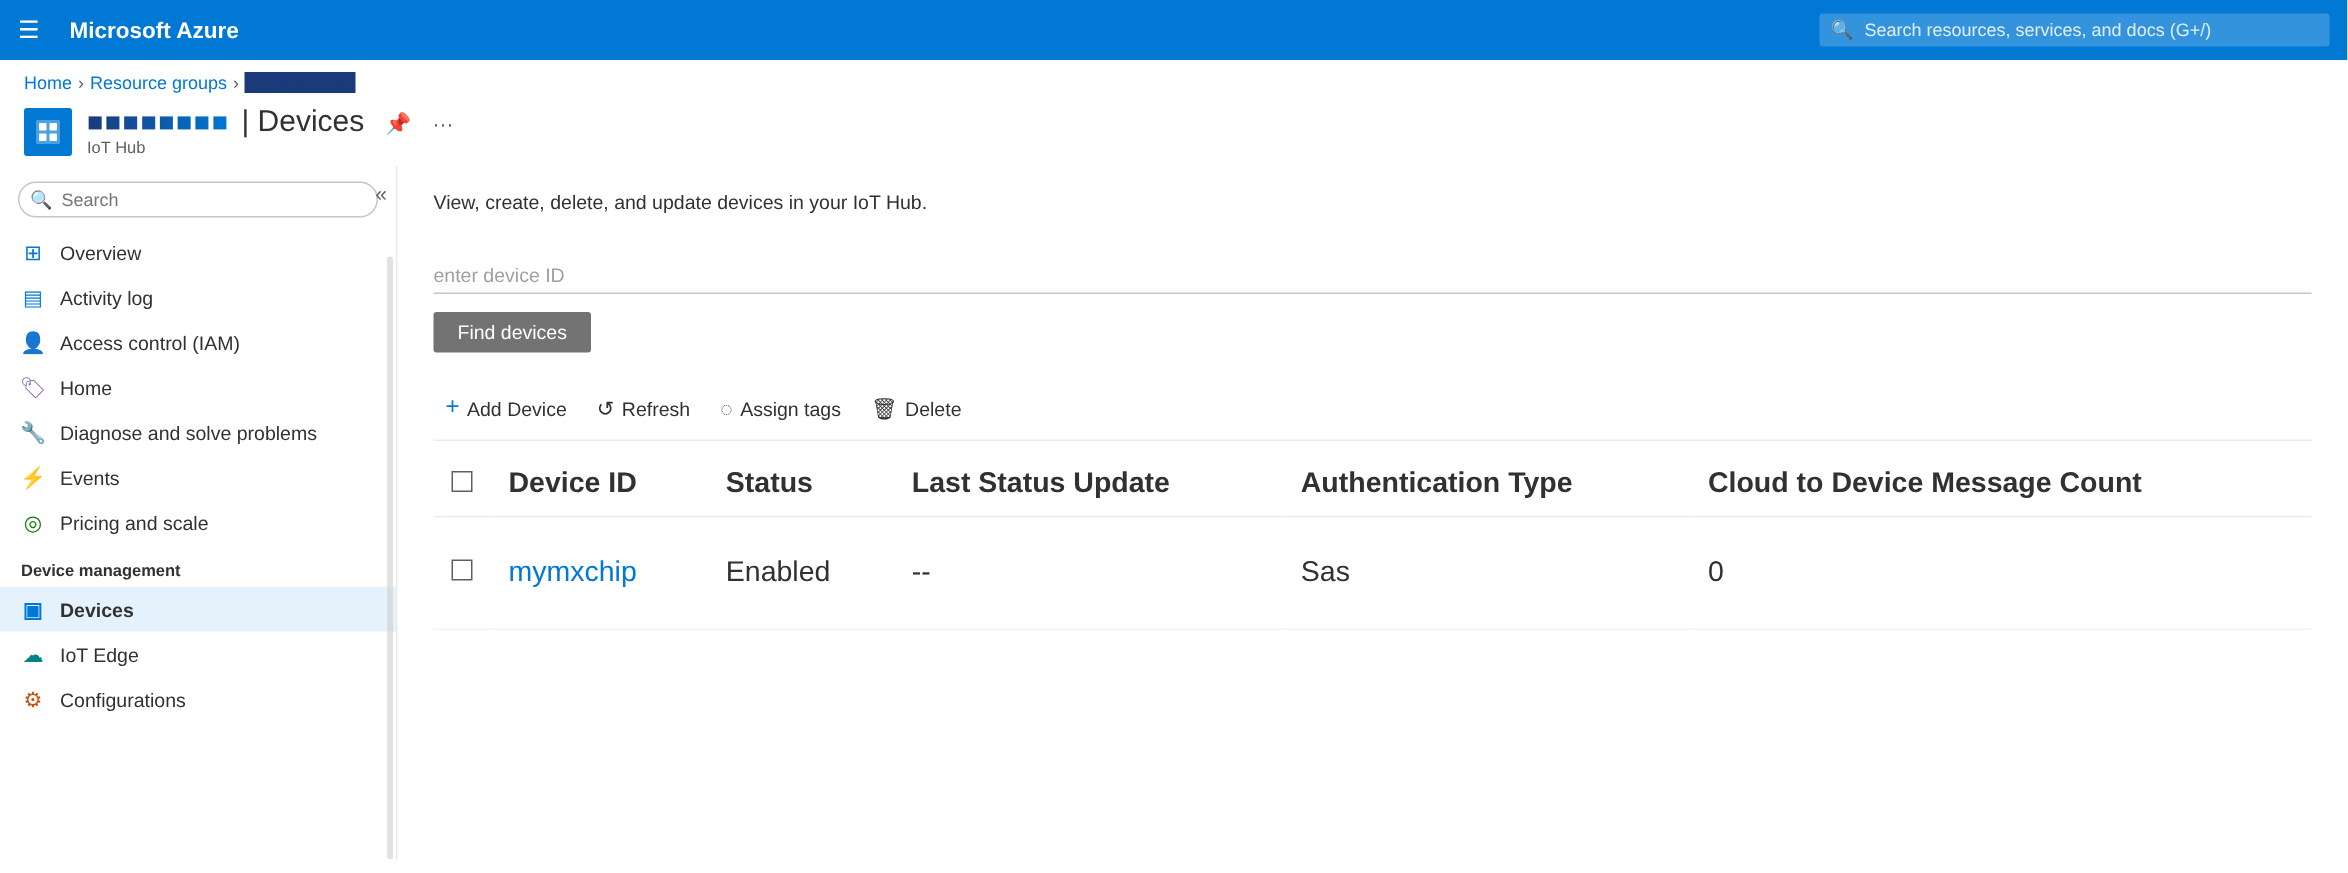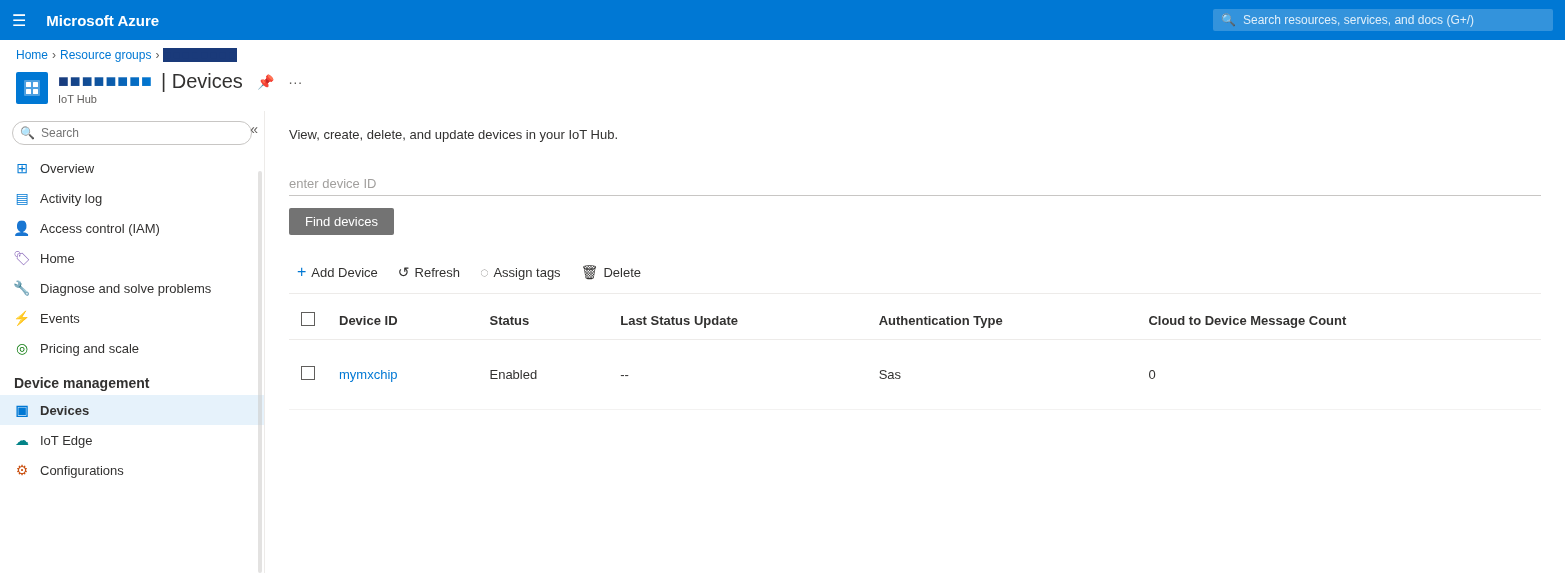--- a/index.html
+++ b/index.html
@@ -101,21 +101,21 @@
       display: flex; align-items: center; gap: 10px;
       padding: 7px 14px;
       cursor: pointer;
       font-size: 13px;
       color: #323130;
     }
     .sidebar-item.active { background: #e6f2fb; font-weight: 600; }
     .sidebar-icon { width: 16px; height: 16px; display: inline-flex; align-items: center; justify-content: center; font-size: 14px; }
     .sidebar-section-label {
       padding: 12px 14px 4px 14px;
-      font-size: 14px;
+      font-size: 11px;
       font-weight: 700;
       color: #323130;
       text-transform: none;
     }
     .scrollbar-indicator {
       position: absolute; right: 2px; top: 60px; bottom: 0;
       width: 4px; background: #c8c6c4; border-radius: 2px; opacity: 0.5;
     }
 
     
@@ -165,21 +165,21 @@
       color: #323130; font-size: 13px;
       cursor: pointer; padding: 4px 8px;
       border-radius: 2px;
     }
     .toolbar-btn .tb-icon { font-size: 14px; }
 
     
     .devices-table {
       width: 100%;
       border-collapse: collapse;
-      font-size: 13px;
+      font-size: 19px;
     }
     .devices-table th {
       text-align: left;
       padding: 10px 12px;
       font-weight: 600;
       color: #323130;
       border-bottom: 1px solid #edebe9;
       white-space: nowrap;
     }
     .devices-table td {

